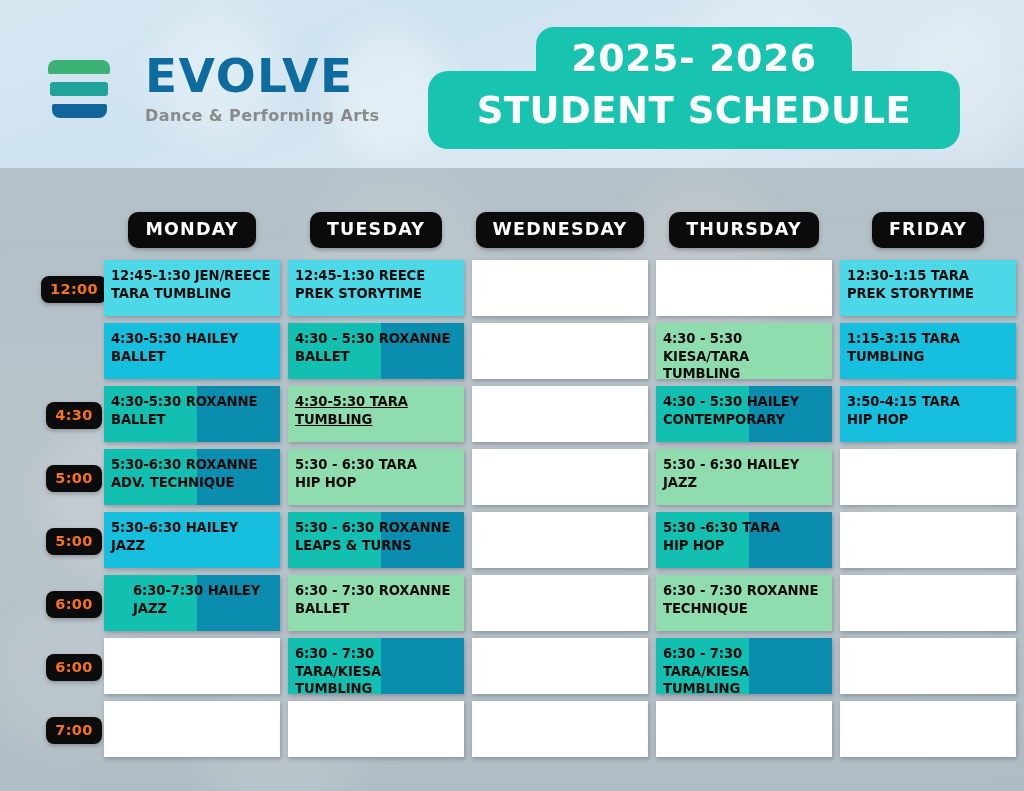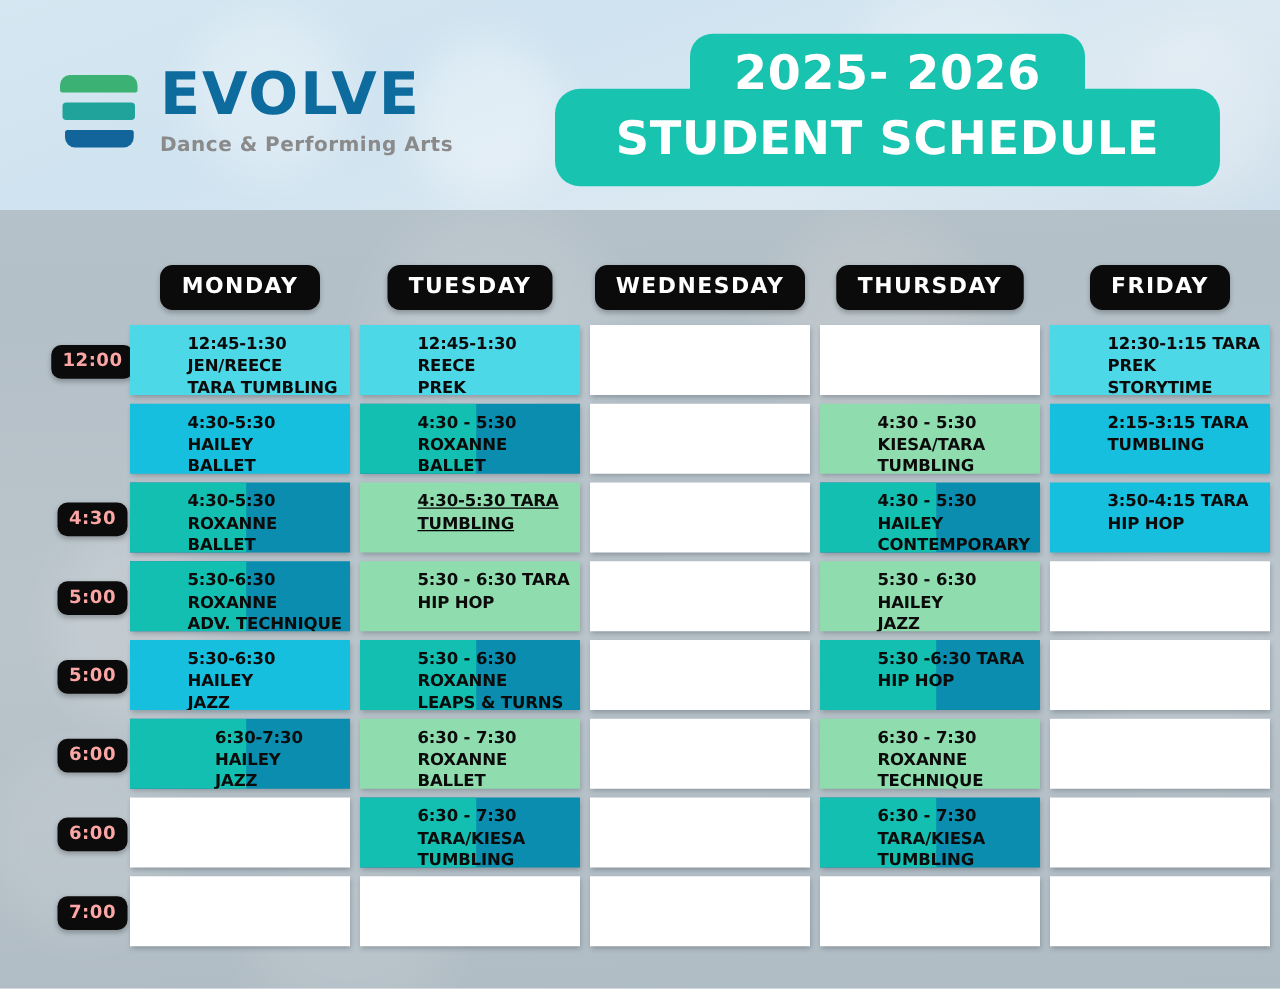--- a/index.html
+++ b/index.html
@@ -30,21 +30,21 @@
     background: linear-gradient(160deg,#d5e7f1 0%, #cfe3f0 35%, #dce9f2 70%, #cfdfeb 100%);
     overflow: hidden;
   }
 
   
   #logo-area {
     position: absolute;
     left: 48px; top: 52px;
     display: flex;
     align-items: center;
-    gap: 18px;
+    gap: 35px;
   }
   #logo-mark {
     width: 62px; height: 58px;
     display: flex; flex-direction: column; justify-content: space-between;
   }
   .logo-bar { height: 14px; border-radius: 3px; }
   .logo-bar.b1 { width: 62px; background:#3bb273;
      border-radius: 8px 8px 2px 2px; }
   .logo-bar.b2 { width: 58px; background:#1fa39a; margin-left: 2px;}
   .logo-bar.b3 { width: 55px; background:#11659b; margin-left: 4px;
@@ -56,21 +56,21 @@
   }
   #logo-sub {
     font-size: 16px; color:#8a8a8a; letter-spacing:.4px;
     margin-top: 7px; font-weight:600;
     font-family:"DejaVu Sans", sans-serif;
   }
 
   
   #title-banner {
     position: absolute;
-    left: 444px; top: 27px;
+    left: 428px; top: 27px;
     width: 532px; height: 124px;
   }
   #banner-top {
     position:absolute; left:108px; top:0;
     width: 316px; height: 62px;
     background:#18c4b0;
     border-radius: 18px 18px 0 0;
     display:flex; align-items:center; justify-content:center;
   }
   #banner-bottom {
@@ -119,21 +119,21 @@
   #time-col {
     position:absolute;
     left: 46px; top: 258px;
     width: 56px;
   }
   .time-slot {
     height: 63px;
     display:flex; align-items:center; justify-content:center;
   }
   .time-pill {
-    background:#0b0b0b; color:#fca5a5;
+    background:#0b0b0b; color:#f97316;
     border-radius: 8px;
     padding: 5px 9px 6px;
     font-size: 14.5px; font-weight: 800; letter-spacing:.4px;
     font-family:"DejaVu Sans", sans-serif;
     box-shadow: 0 2px 4px rgba(0,0,0,.25);
     white-space: nowrap;
   }
   .time-pill.empty { background: transparent; box-shadow:none; color:transparent; }
 
   
@@ -161,21 +161,20 @@
   }
   .cell .txt {
     position:relative; z-index:2;
     padding: 7px 6px 0 7px;
     font-family:"DejaVu Sans", sans-serif;
     font-weight: 800;
     font-size: 13.2px;
     line-height: 1.33;
     color:#0b0b0b;
     letter-spacing: -0.1px;
-    margin-left: 39px;
   }
   .cell .txt .l2 { display:block; }
 </style>
 </head>
 <body>
 
 <div id="page">
 
   <div class="bokeh" style="left:40px;top:420px;width:130px;height:160px;background:rgba(255,255,255,.13);filter:blur(16px);"></div>
   <div class="bokeh" style="left:-10px;top:600px;width:150px;height:150px;background:rgba(255,255,255,.10);filter:blur(18px);"></div>
@@ -264,21 +263,21 @@
       </div>
       <div class="cell" style="background: rgb(10, 141, 174);">
         <div class="bg-left" style="background: rgb(18, 191, 176);"></div>
         <div class="txt"><span class="l1">4:30 - 5:30 ROXANNE</span><span class="l2">BALLET</span></div>
       </div>
       <div class="cell empty" style="background: rgb(255, 255, 255);"></div>
       <div class="cell" style="background: rgb(143, 220, 175);">
         <div class="txt"><span class="l1">4:30 - 5:30 KIESA/TARA</span><span class="l2">TUMBLING</span></div>
       </div>
       <div class="cell" style="background: rgb(22, 191, 222);">
-        <div class="txt"><span class="l1">2:15-3:15  TARA</span><span class="l2">TUMBLING</span></div>
+        <div class="txt"><span class="l1">1:15-3:15  TARA</span><span class="l2">TUMBLING</span></div>
       </div>
       <div class="cell" style="background: rgb(10, 141, 174);">
         <div class="bg-left" style="background: rgb(18, 191, 176);"></div>
         <div class="txt"><span class="l1">4:30-5:30  ROXANNE</span><span class="l2">BALLET</span></div>
       </div>
       <div class="cell" style="background: rgb(143, 220, 175); text-decoration: underline;">
         <div class="txt"><span class="l1">4:30-5:30 TARA</span><span class="l2">TUMBLING</span></div>
       </div>
       <div class="cell empty" style="background: rgb(255, 255, 255);"></div>
       <div class="cell" style="background: rgb(10, 141, 174);">

